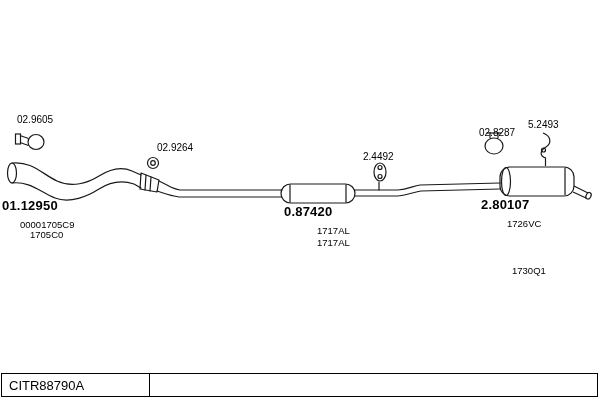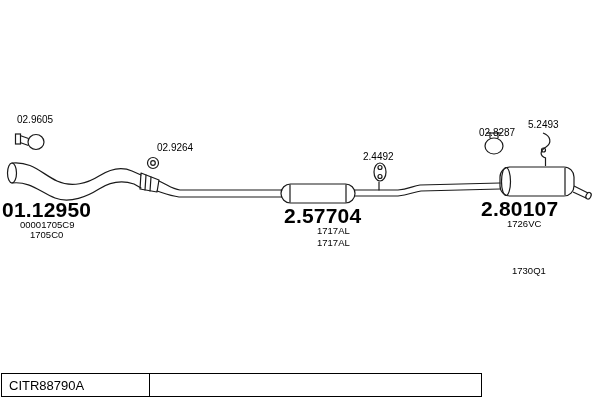--- a/index.html
+++ b/index.html
@@ -9,25 +9,25 @@
     position: relative;
     background: #ffffff;
     color: #000;
     font-family: "Liberation Sans", sans-serif;
     overflow: hidden;
   }
   #stage { position: absolute; inset: 0; width: 600px; height: 400px; }
   #drawing { position: absolute; left: 0; top: 0; }
   .lbl { position: absolute; white-space: nowrap; line-height: 1; }
   .num-sm { font-size: 10px; font-weight: 400; }
-  .num-lg { font-size: 21px; font-weight: 700; letter-spacing: 0.2px; }
+  .num-lg { font-size: 13px; font-weight: 700; letter-spacing: 0.2px; }
   .code   { font-size: 9.5px; font-weight: 400; }
   .title-block {
     position: absolute; left: 1px; bottom: 3px;
-    width: 481px; height: 24px;
+    width: 597px; height: 24px;
     border: 1.4px solid #000;
     display: flex; align-items: stretch;
     background: #fff;
   }
   .title-cell-left {
     width: 148px; border-right: 1.4px solid #000;
     display: flex; align-items: center;
     padding-left: 7px; font-size: 13px; font-weight: 400;
   }
   .title-cell-right { flex: 1; }
@@ -113,21 +113,21 @@
   </svg>
 
   <div class="lbl num-sm" style="left:17px; top:115px;">02.9605</div>
 
   <div class="lbl num-lg" style="left:2px; top:199px;">01.12950</div>
   <div class="lbl code" style="left:20px; top:220px;text-align:right;">00001705C9</div>
   <div class="lbl code" style="left:30px; top:230px;text-align:right;">1705C0</div>
 
   <div class="lbl num-sm" style="left:137px; top:143px;margin-left:20px;">02.9264</div>
 
-  <div class="lbl num-lg" style="left:284px; top:205px;">2.57704</div>
+  <div class="lbl num-lg" style="left:284px; top:205px;">0.87420</div>
   <div class="lbl code" style="left:317px; top:226px;">1717AL</div>
   <div class="lbl code" style="left:317px; top:238px;">1717AL</div>
 
   <div class="lbl num-sm" style="left:363px; top:152px;">2.4492</div>
 
   <div class="lbl num-sm" style="left:479px; top:120px;margin-top:8px;">02.8287</div>
   <div class="lbl num-sm" style="left:528px; top:120px;">5.2493</div>
 
   <div class="lbl num-lg" style="left:481px; top:198px;">2.80107</div>
   <div class="lbl code" style="left:507px; top:219px;">1726VC</div>

